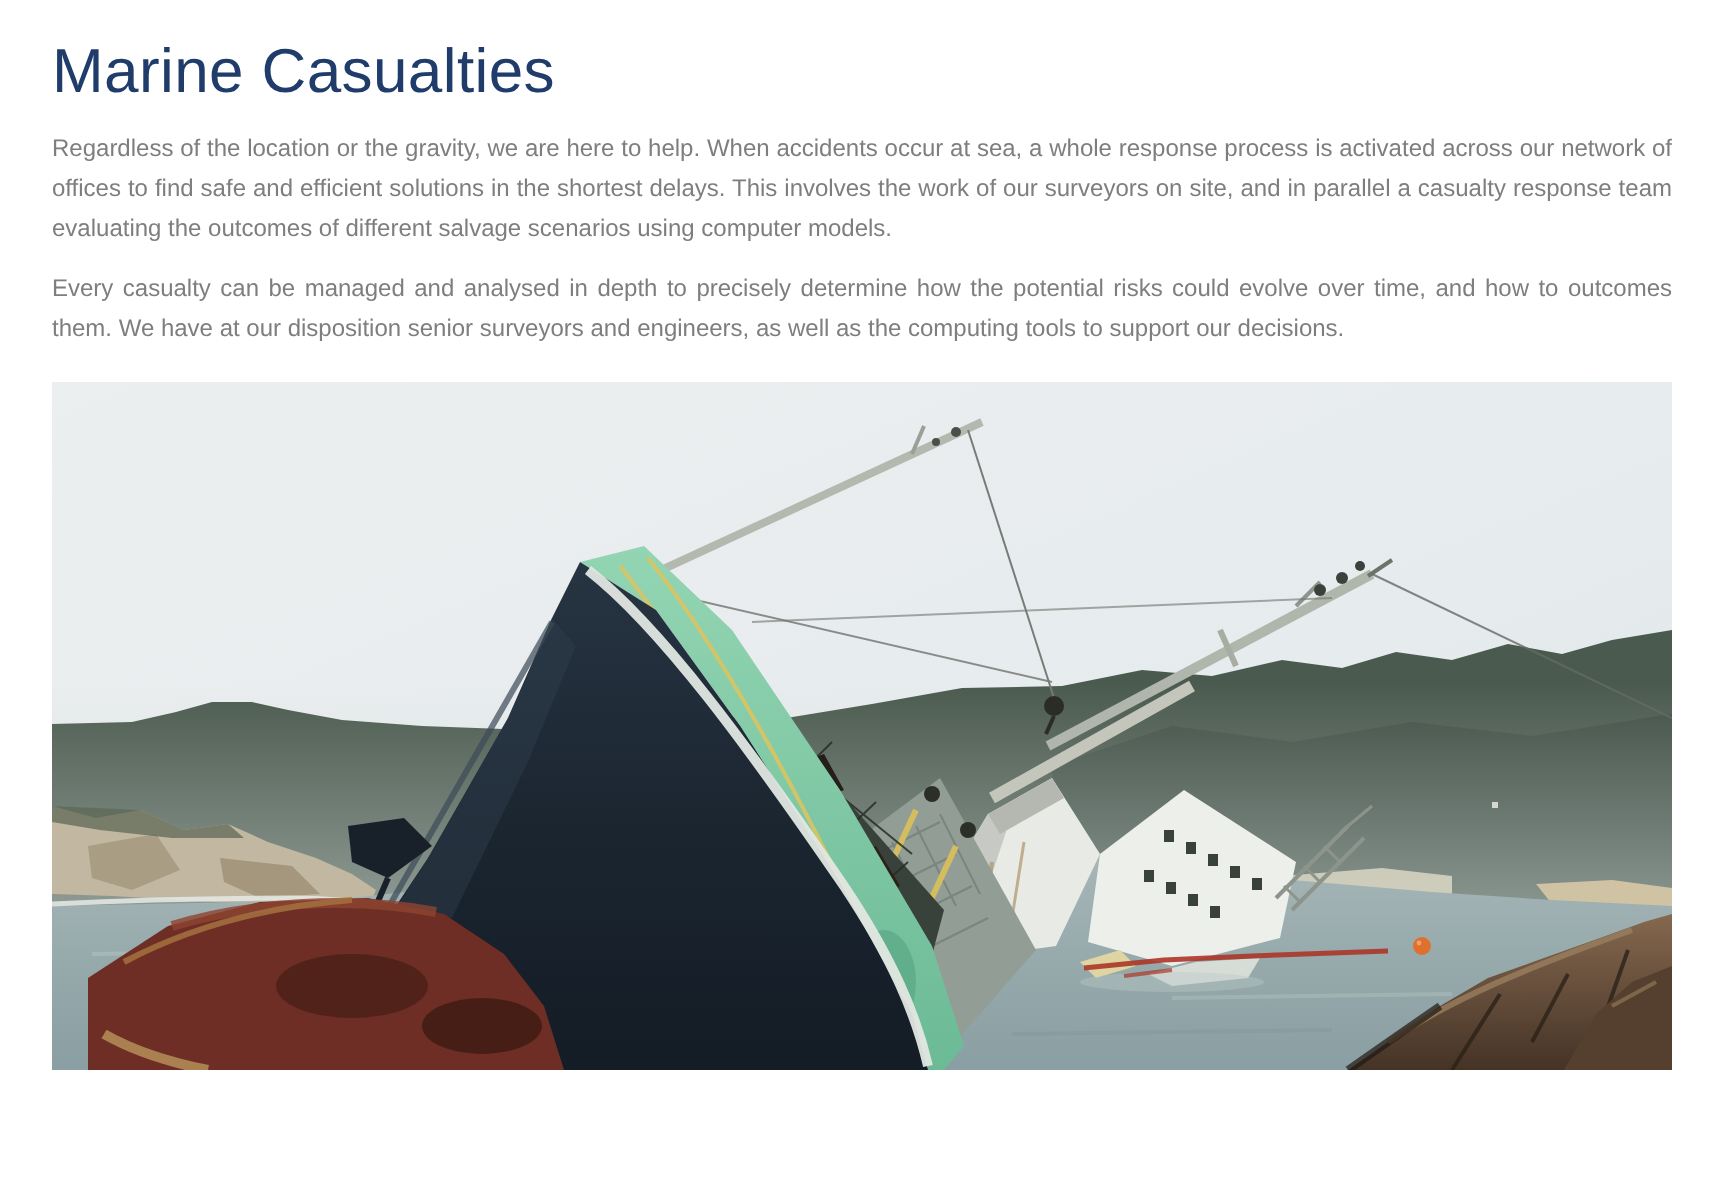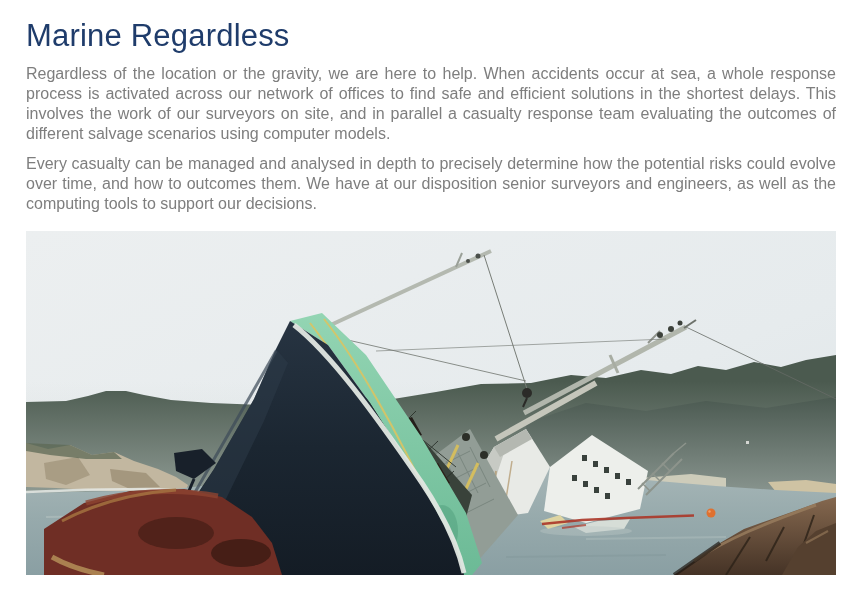--- a/index.html
+++ b/index.html
@@ -14,39 +14,39 @@
   h1.page-title{
     color:var(--title);
     font-size:31px;
     font-weight:400;
     line-height:40px;
     letter-spacing:.2px;
     margin:0 0 8px 0;
   }
   p.body-para{
     color:var(--body-text);
-    font-size:16px;
+    font-size:12px;
     line-height:20px;
     text-align:justify;
     margin:0 0 10px 0;
   }
   figure.photo{
     margin:17px 0 0 0;
     width:810px;
     height:344px;
     overflow:hidden;
   }
   figure.photo svg{display:block;width:810px;height:344px;}
 </style>
 </head>
 <body>
 
 <div class="page">
 
-  <h1 class="page-title">Marine Regardless</h1>
+  <h1 class="page-title">Marine Casualties</h1>
 
   <p class="body-para">Regardless of the location or the gravity, we are here to help. When accidents occur at sea, a whole response process is activated across our network of offices to find safe and efficient solutions in the shortest delays. This involves the work of our surveyors on site, and in parallel a casualty response team evaluating the outcomes of different salvage scenarios using computer models.</p>
   <p class="body-para">Every casualty can be managed and analysed in depth to precisely determine how the potential risks could evolve over time, and how to outcomes them. We have at our disposition senior surveyors and engineers, as well as the computing tools to support our decisions.</p>
 
   <figure class="photo">
     <svg viewBox="0 0 810 344" preserveAspectRatio="none" role="img" aria-label="Capsized cargo ship listing onto its side in shallow coastal water, teal deck and dark blue bow in foreground, white superstructure half submerged, green hills and rocky shore behind, brown rocks at bottom right">
       <defs>
         <linearGradient id="skyGrad" x1="0" y1="0" x2="1" y2="1">
           <stop offset="0" stop-color="#eceff0"></stop>
           <stop offset="0.6" stop-color="#e6ebed"></stop>

